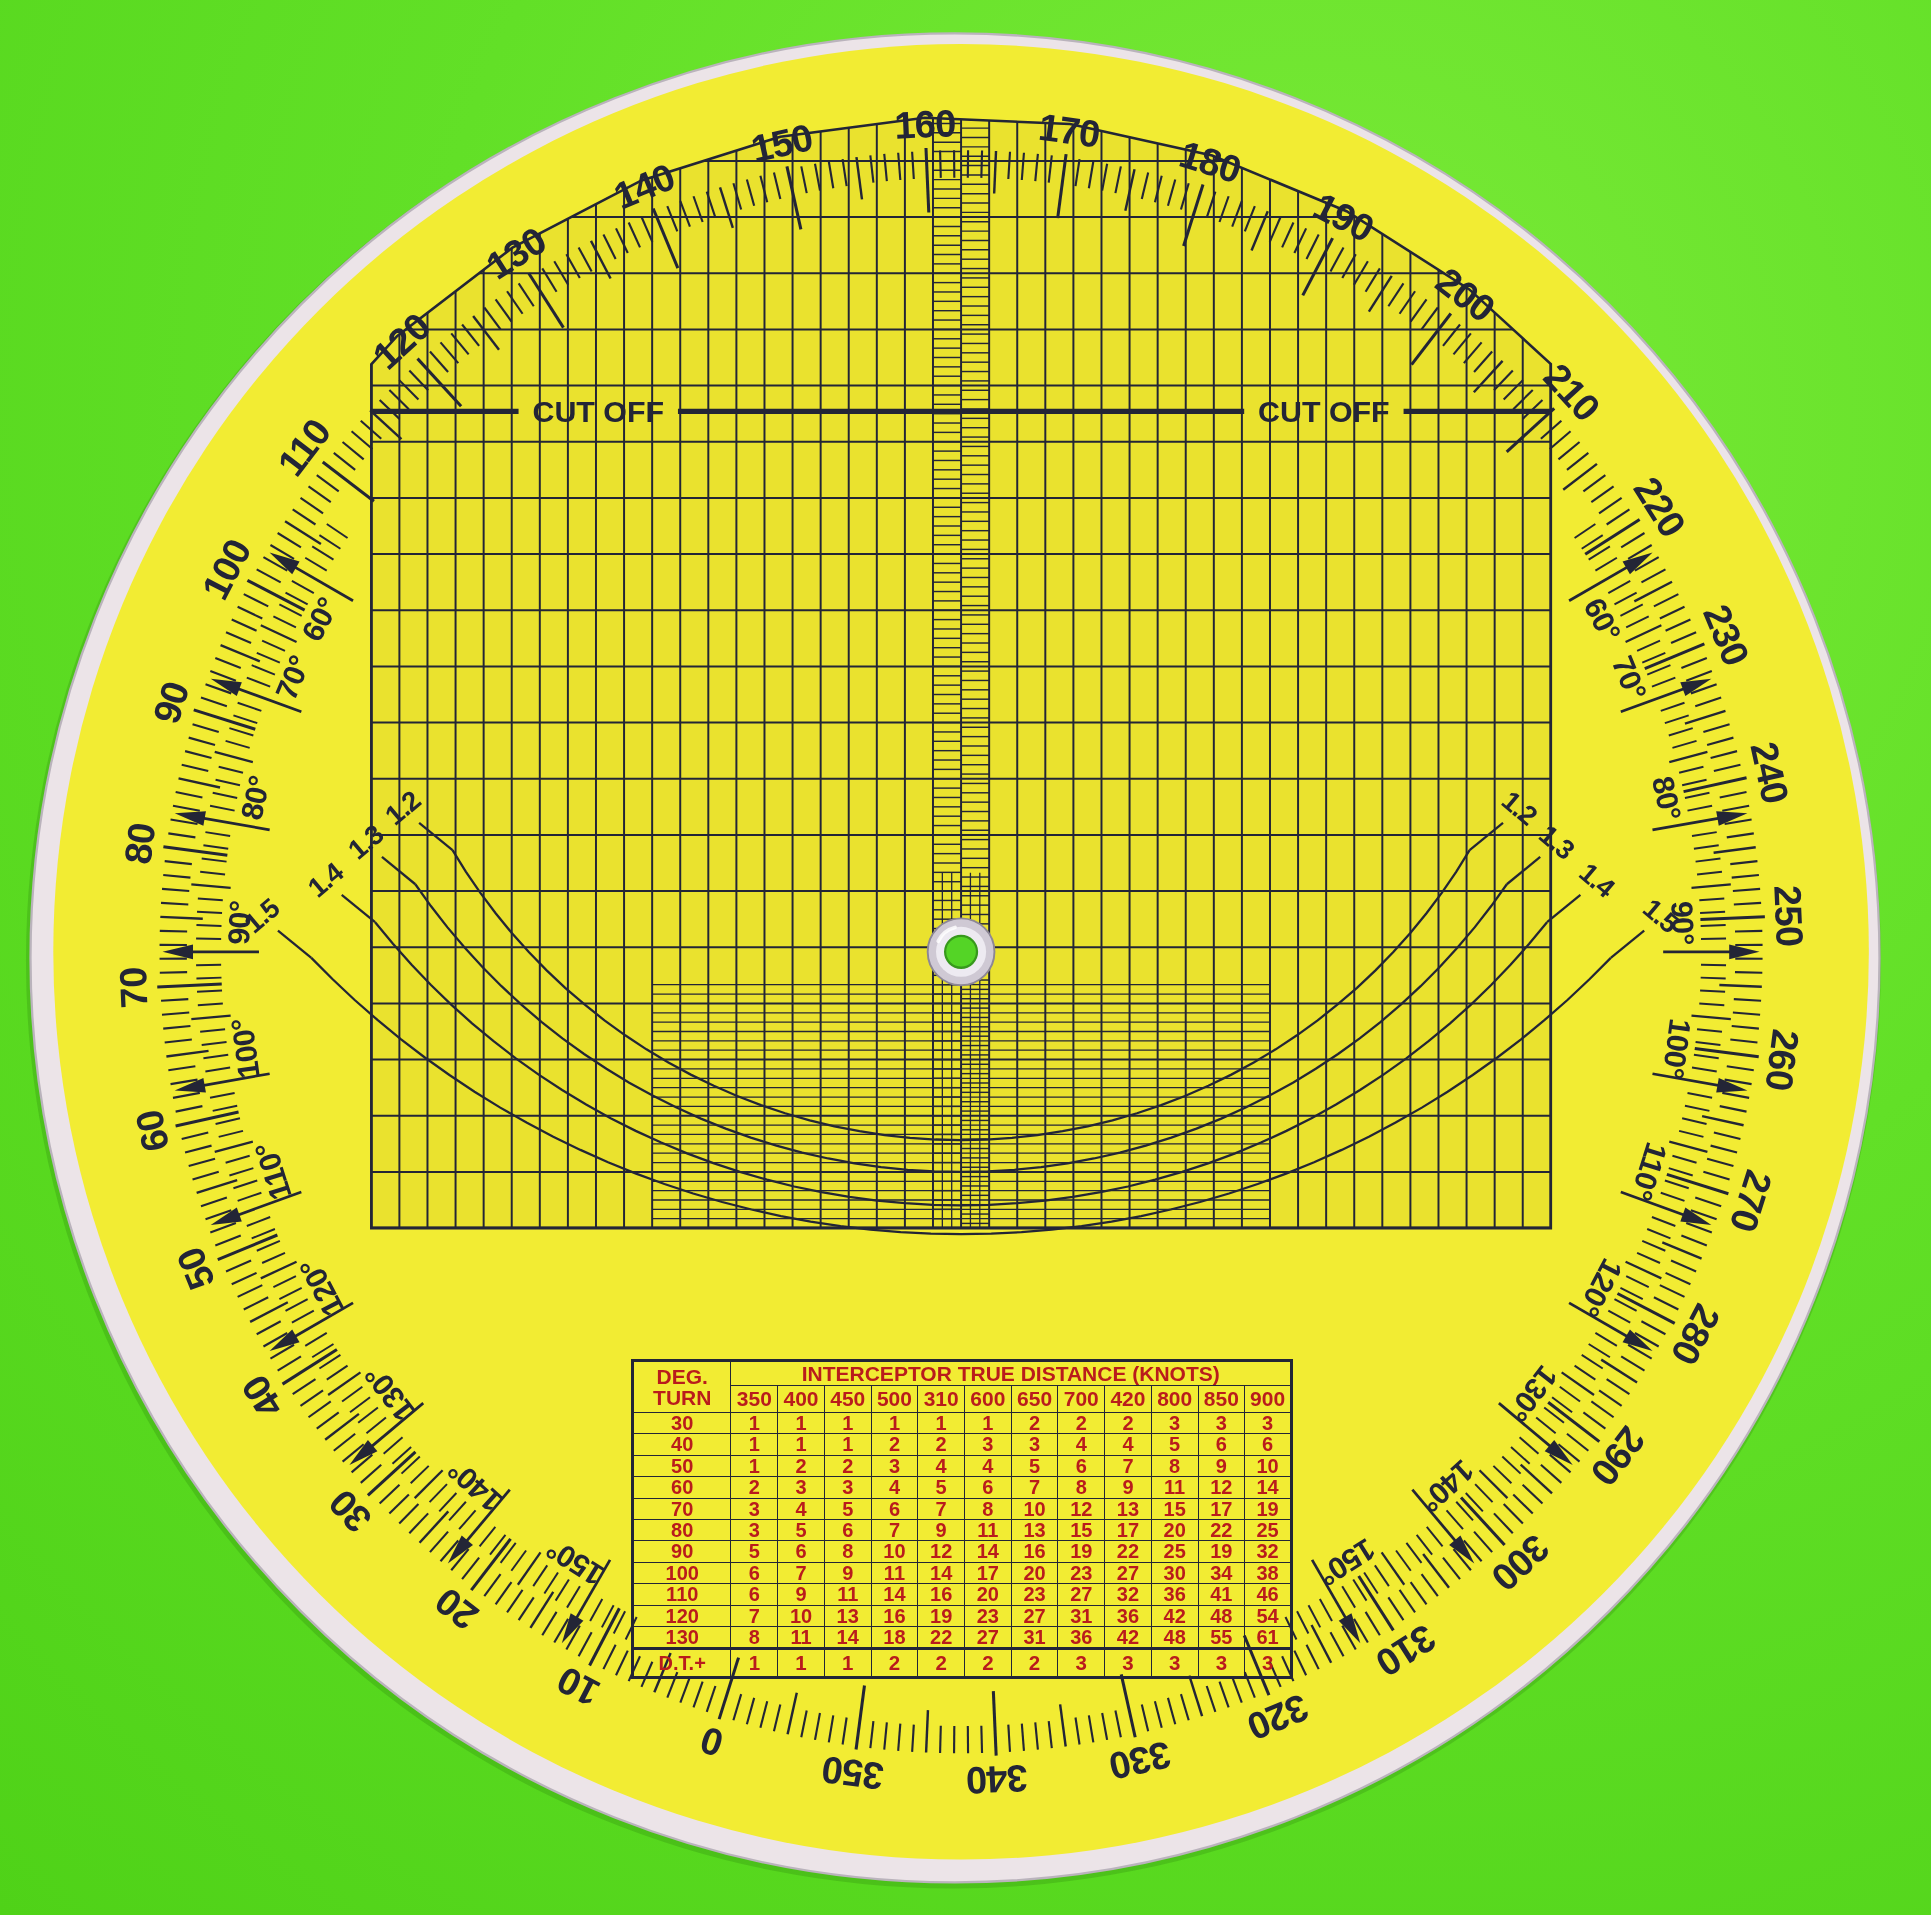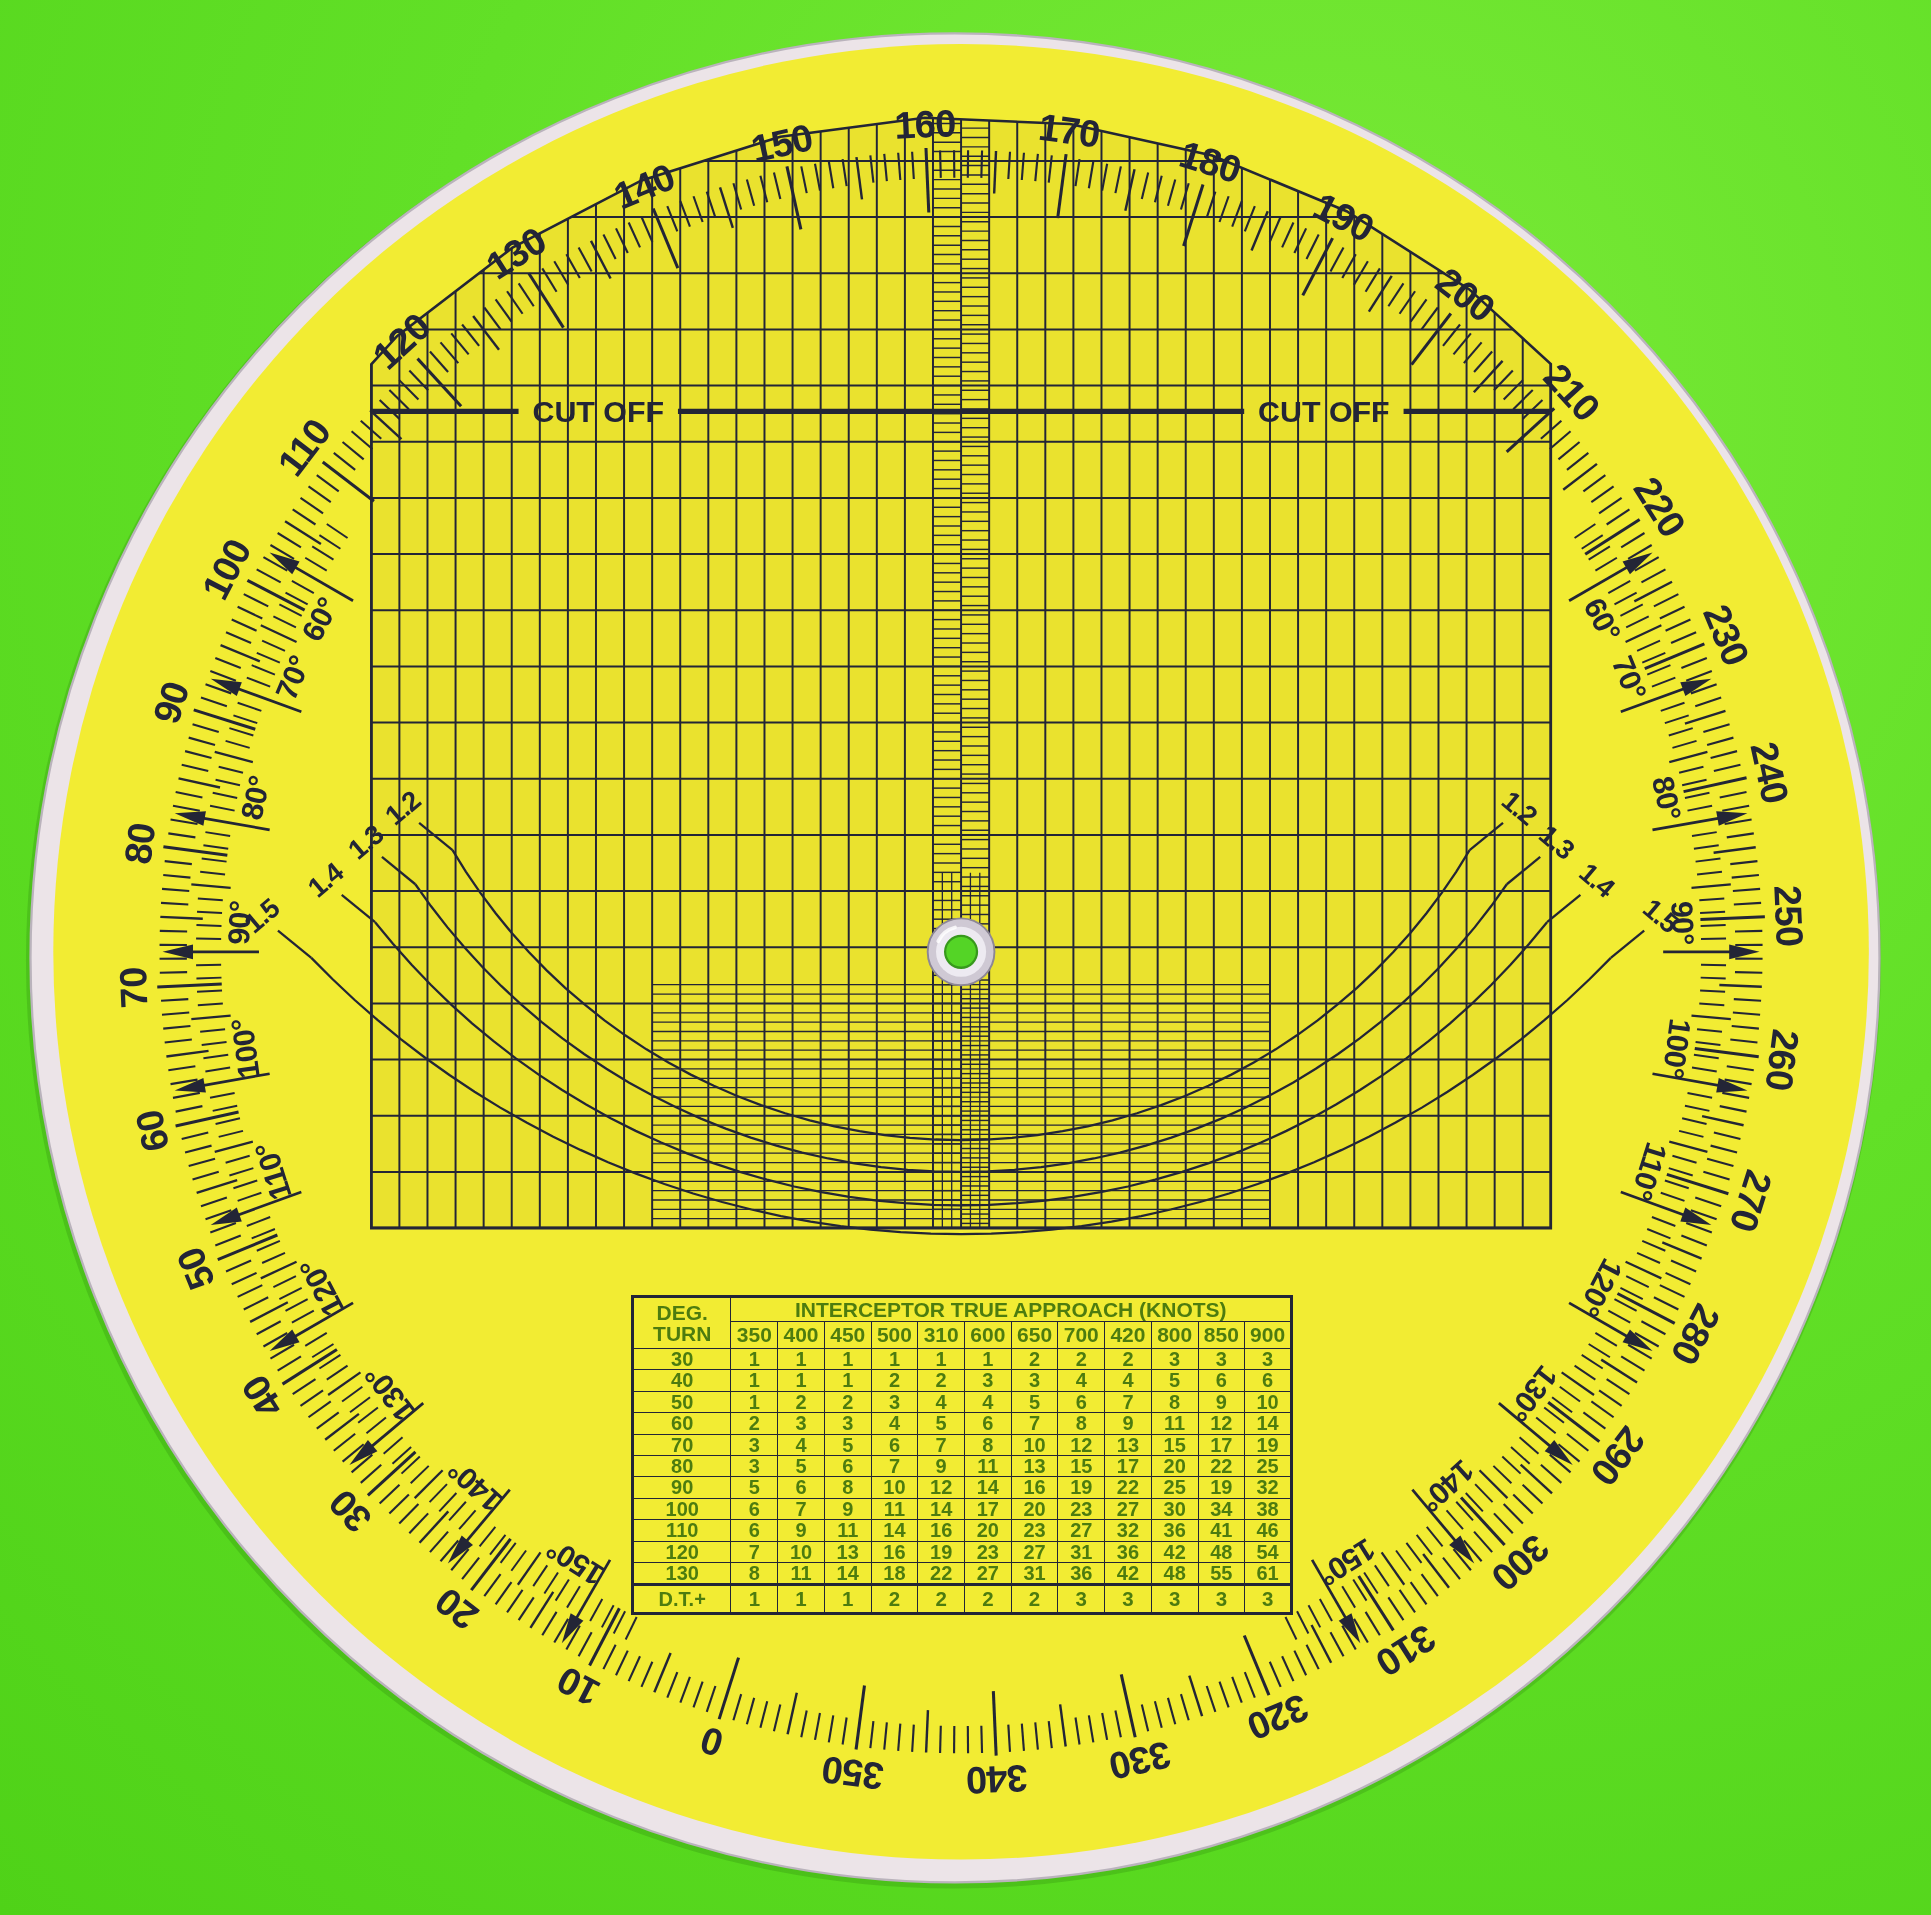--- a/index.html
+++ b/index.html
@@ -13,23 +13,23 @@
   svg text{font-family:"Liberation Sans", sans-serif;font-weight:700;}
 
   
   .tbl-title{
     position:absolute;left:631px;top:1257px;width:662px;height:33px;
     box-sizing:border-box;padding-left:97px;
     display:flex;justify-content:space-between;align-items:center;
     font-size:25px;font-weight:700;color:#232536;letter-spacing:0px;white-space:nowrap;
   }
   table.lead{
-    position:absolute;left:631px;top:1295px;width:662px;
+    position:absolute;left:631px;top:1359px;width:662px;
     border-collapse:collapse;table-layout:fixed;
-    border:3px solid #232536;color:#4d7c0f;
+    border:3px solid #232536;color:#b91c1c;
   }
   table.lead th,table.lead td{
     border:1.5px solid #232536;text-align:center;vertical-align:middle;
     font-weight:700;padding:0;line-height:1.02;
   }
   table.lead tr.h1 th{height:23px;font-size:21px;}
   table.lead th.corner{font-size:20.5px;}
   table.lead tr.h2 th{height:26px;font-size:21px;}
   table.lead tr.data td{height:19px;font-size:20px;}
   table.lead tr.dt td{height:26px;font-size:20.5px;border-top:3px solid #232536;text-align:center;}
@@ -1207,21 +1207,21 @@
         <col style="width: 46px;">
         <col style="width: 46px;">
         <col style="width: 46px;">
       </colgroup>
     <thead>
       <tr class="h1">
         <th class="corner" rowspan="2">
           <span>DEG.</span><br>
           <span>TURN</span>
         </th>
-        <th colspan="12">INTERCEPTOR TRUE APPROACH (KNOTS)</th>
+        <th colspan="12">INTERCEPTOR TRUE DISTANCE (KNOTS)</th>
       </tr>
       <tr class="h2" id="speed-row">
           <th>350</th>
           <th>400</th>
           <th>450</th>
           <th>500</th>
           <th>310</th>
           <th>600</th>
           <th>650</th>
           <th>700</th>

